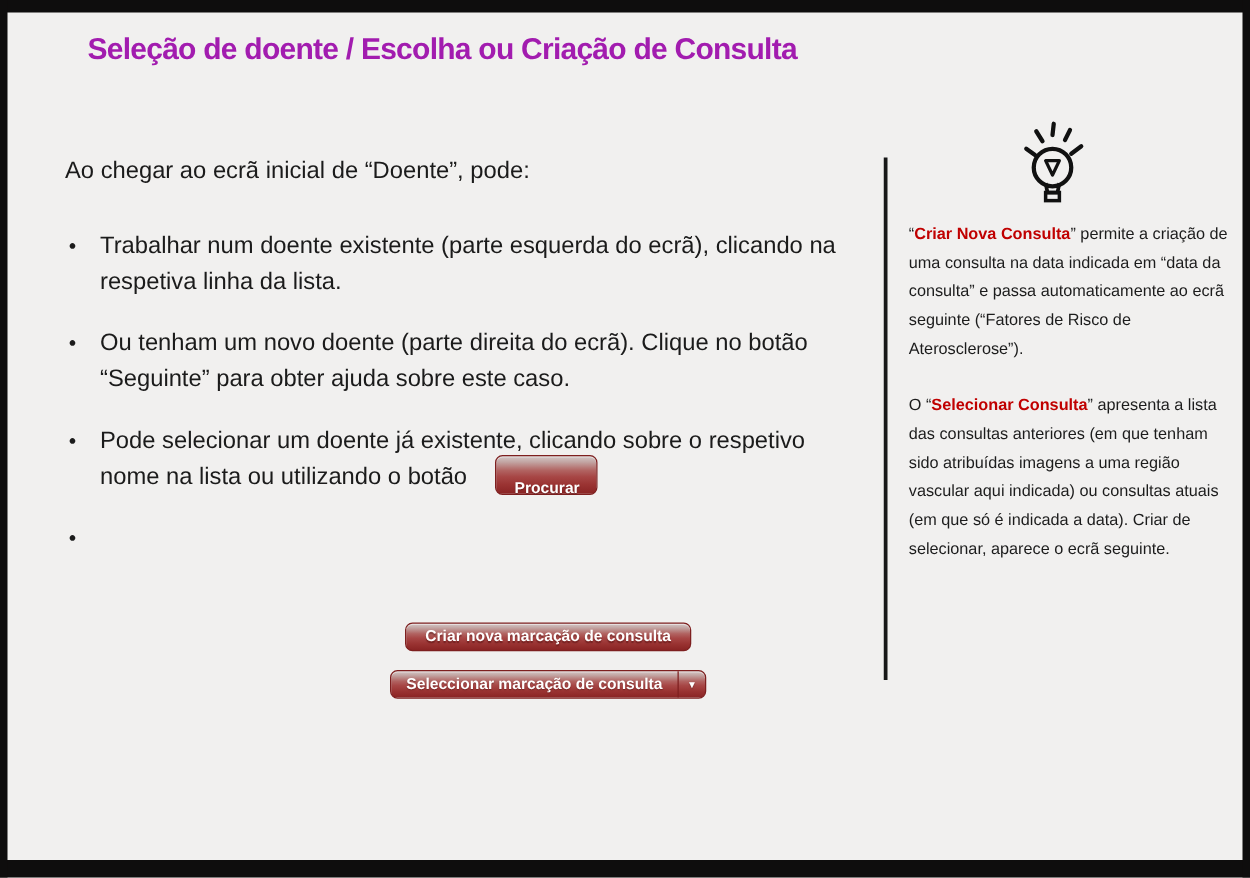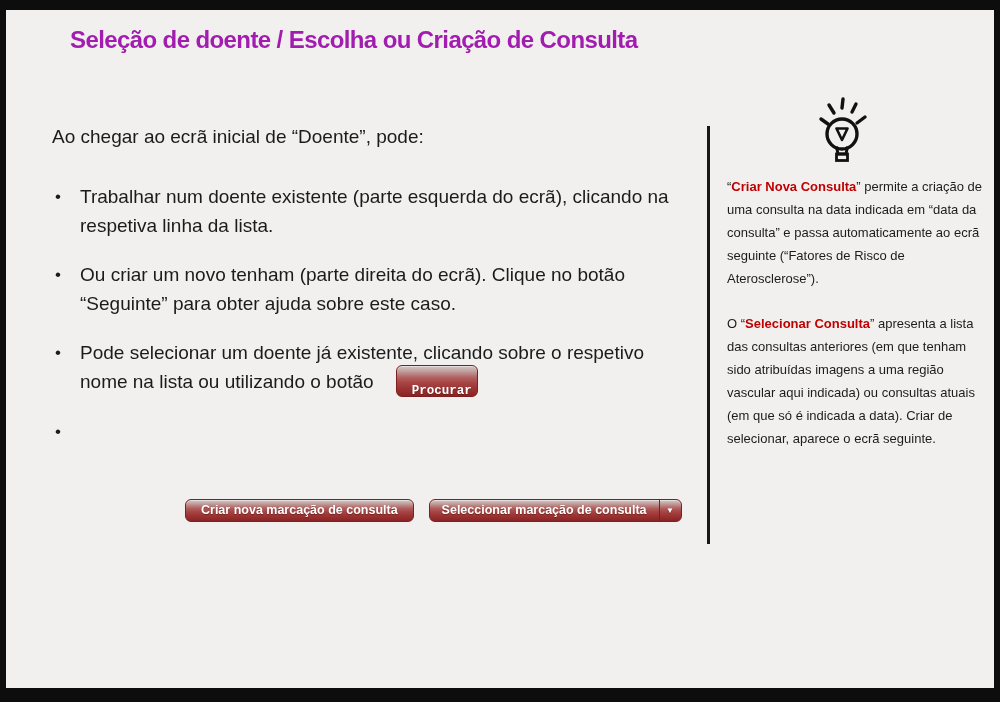--- a/index.html
+++ b/index.html
@@ -49,25 +49,25 @@
     font-size: 12.5px;
     line-height: 21px;
     height: 23px;
     padding: 0 15px;
     text-shadow: 0 1px 1px rgba(60,0,0,0.45);
     box-shadow: inset 0 1px 0 rgba(255,255,255,0.45);
     vertical-align: middle;
     cursor: pointer;
     white-space: nowrap;
   }
-  .inline-btn { margin-left: 22px; margin-top: -3px; width: 82px; padding: 15px; text-align: center; font-family: Liberation Mono, monospace; }
+  .inline-btn { margin-left: 22px; margin-top: -3px; width: 82px; padding: 15px; text-align: center; }
 
   .btn-row {
     margin-left: 133px; margin-top: 24px;
-    display: flex; align-items: center; gap: 15px;
+    display: flex; align-items: center; gap: 15px; flex-direction: column;
   }
   .split-btn { display: flex; align-items: center; padding: 0; }
   .split-btn .seg-label { padding: 0 12px; line-height: 21px; }
   .split-btn .seg-arrow {
     border-left: 1px solid #7e1f1f;
     width: 22px; display: flex; align-items: center; justify-content: center;
     font-size: 8px; line-height: 21px;
   }
 
   .divider {
@@ -96,21 +96,21 @@
 <div class="content">
   <p class="intro">Ao chegar ao ecrã inicial de “Doente”, pode:</p>
 
   <ul class="bullets">
     <li>
       <span class="bullet-dot">•</span>
       <span>Trabalhar num doente </span><b>existente</b><span> (parte esquerda do ecrã), clicando na respetiva linha da lista.</span>
     </li>
     <li>
       <span class="bullet-dot">•</span>
-      <span>Ou </span><b>criar um novo tenham</b><span> (parte direita do ecrã). Clique no botão “Seguinte” para obter ajuda sobre este caso.</span>
+      <span>Ou </span><b>tenham um novo doente</b><span> (parte direita do ecrã). Clique no botão “Seguinte” para obter ajuda sobre este caso.</span>
     </li>
     <li>
       <span class="bullet-dot">•</span>
       <span>Pode selecionar um doente já existente, clicando sobre o respetivo nome na lista ou utilizando o botão</span><button class="red-btn inline-btn">Procurar</button>
     </li>
     <li>
       <span class="bullet-dot">•</span>
     </li>
   </ul>
 

